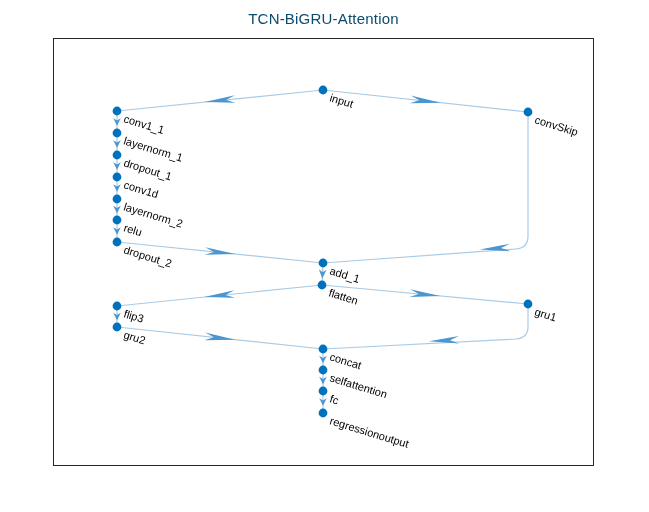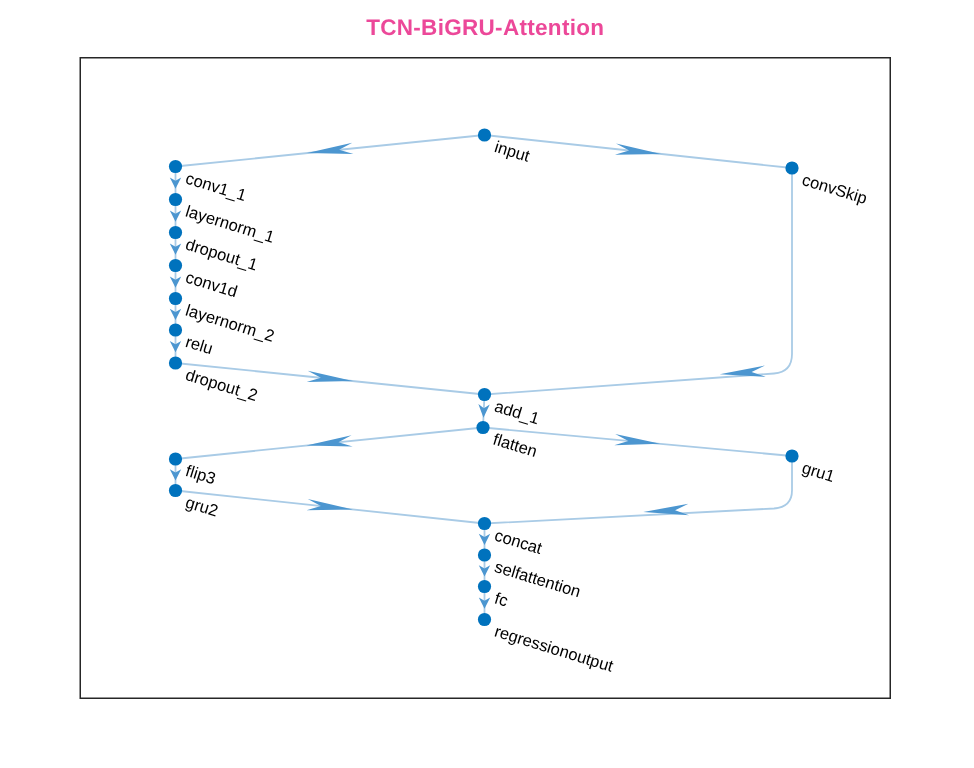--- a/index.html
+++ b/index.html
@@ -8,23 +8,22 @@
     background:#ffffff;
     font-family:"Liberation Sans", sans-serif;
     position:relative;
     overflow:hidden;
   }
   .figure-title {
     position:absolute;
     left:53px; top:10px; width:541px;
     text-align:center;
     font-size:15px;
-    color:#ec4899;
+    color:#0c4a6e;
     letter-spacing:0.2px;
-    font-weight:bold;
   }
   #graph-svg { position:absolute; left:0; top:0; }
   #graph-svg text {
     font-family:"Liberation Sans", sans-serif;
     font-size:11px;
   }
 </style>
 </head>
 <body>
 

